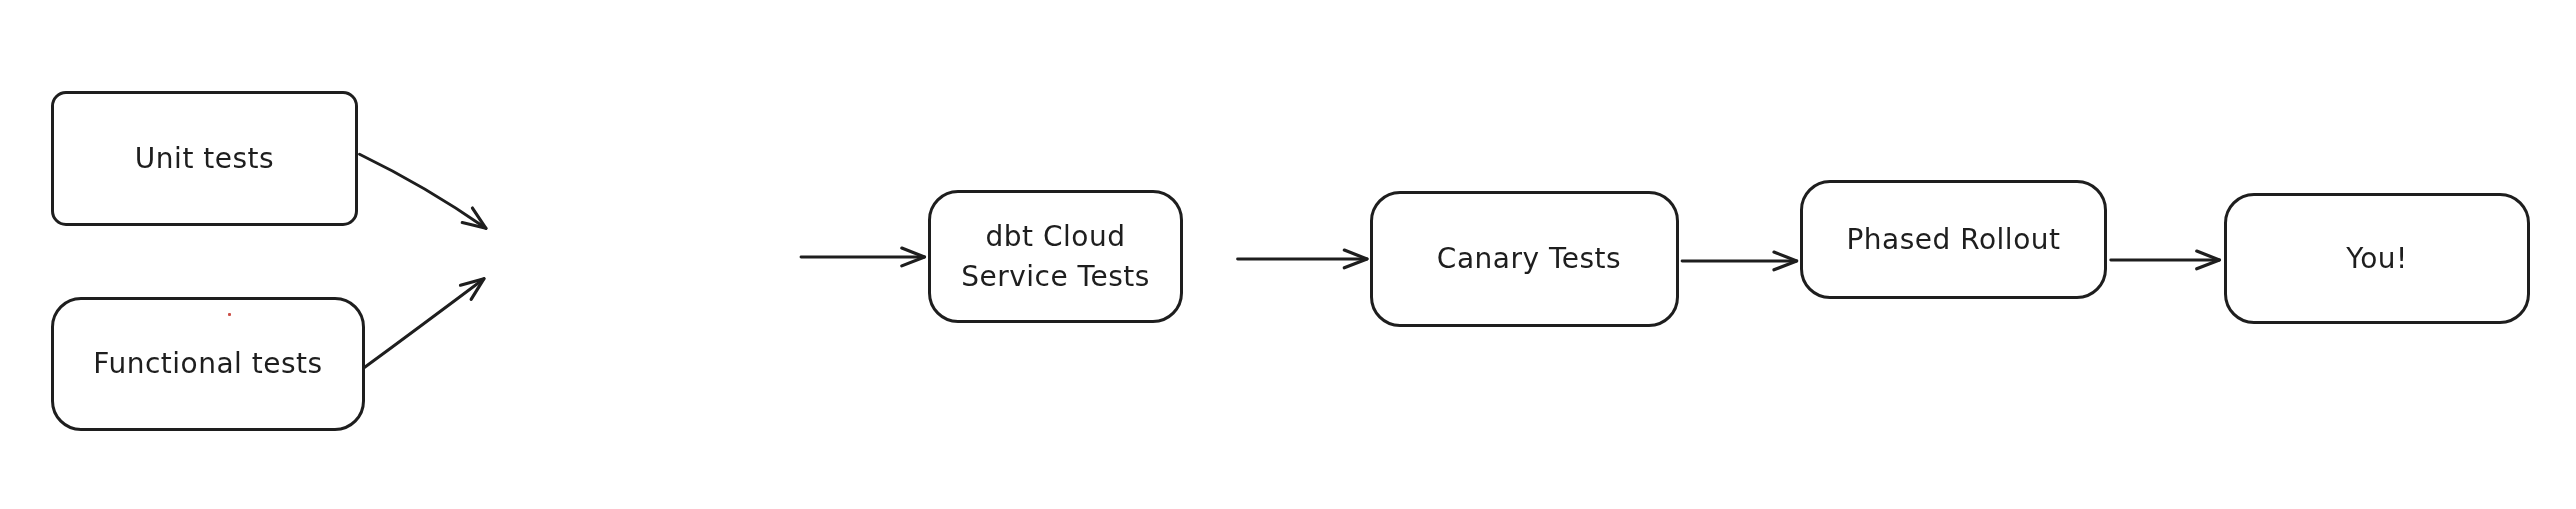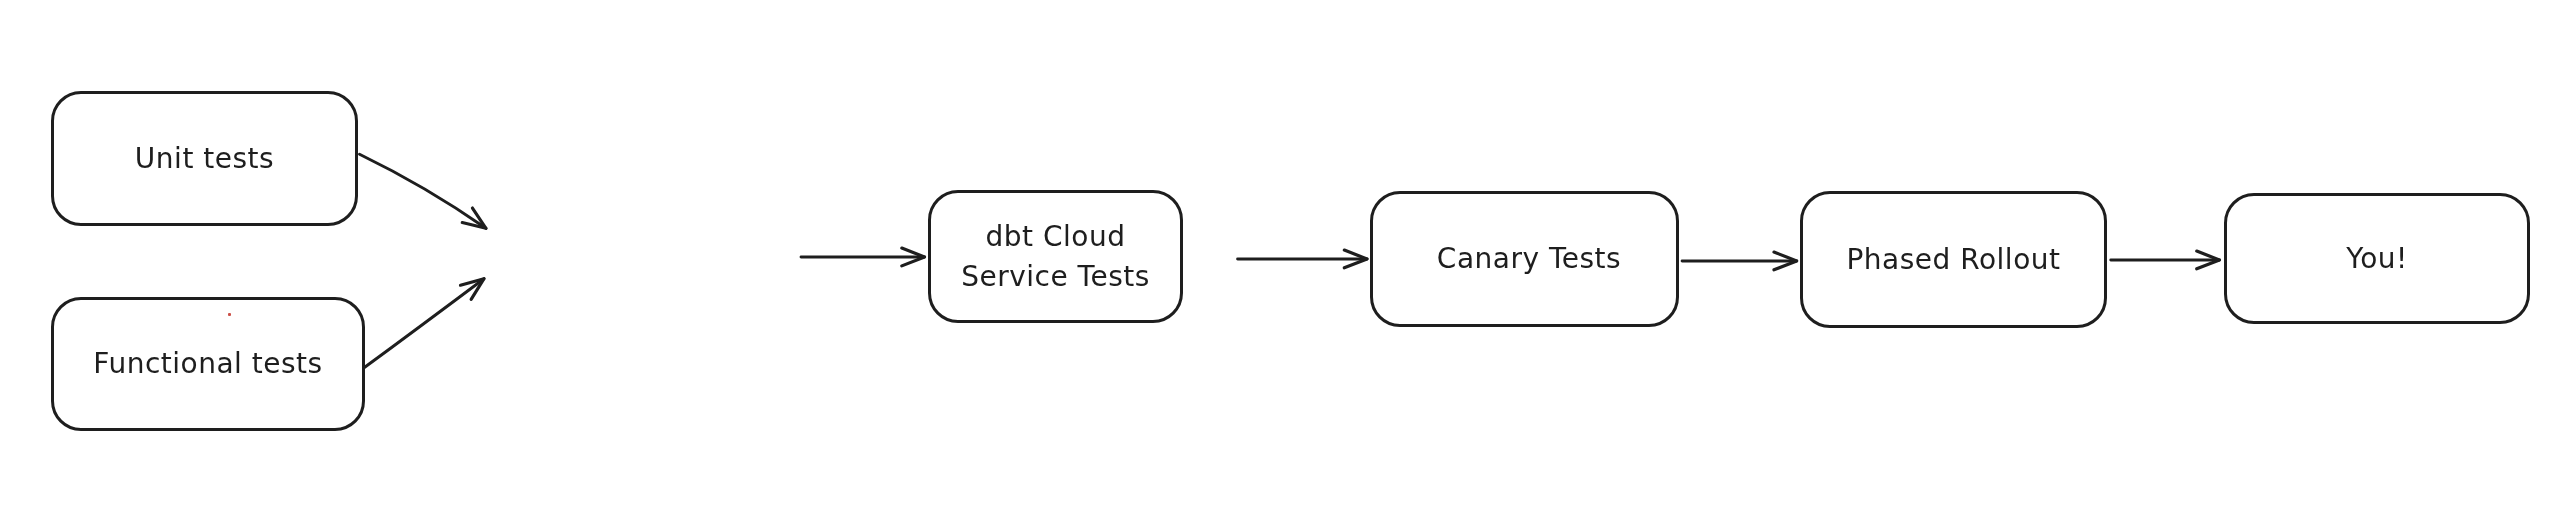--- a/index.html
+++ b/index.html
@@ -34,26 +34,26 @@
     justify-content: center;
     text-align: center;
   }
   .node .label {
     color: #1e1e1e;
     font-size: 28px;
     line-height: 1.4;
     letter-spacing: 0.5px;
     white-space: pre-line;
   }
-  #n-unit       { left:  51px; top:  91px; width: 307px; height: 135px; }
+  #n-unit       { left:  51px; top:  91px; width: 307px; height: 135px; border-radius: 15px; }
   #n-functional { left:  51px; top: 297px; width: 314px; height: 134px; }
   #n-smoke      { left: 491px; top: 189px; width: 307px; height: 134px; }
   #n-dbt        { left: 928px; top: 190px; width: 255px; height: 133px; }
   #n-canary     { left: 1370px; top: 191px; width: 309px; height: 136px; padding-left: 9px; }
-  #n-phased     { left: 1800px; top: 191px; width: 307px; height: 137px; border-radius: 30px; }
+  #n-phased     { left: 1800px; top: 180px; width: 307px; height: 119px; border-radius: 30px; }
   #n-you        { left: 2224px; top: 193px; width: 306px; height: 131px; }
   .red-speck {
     position: absolute;
     left: 228px;
     top: 313px;
     width: 3px;
     height: 3px;
     background: #cc5148;
     border-radius: 1px;
   }

